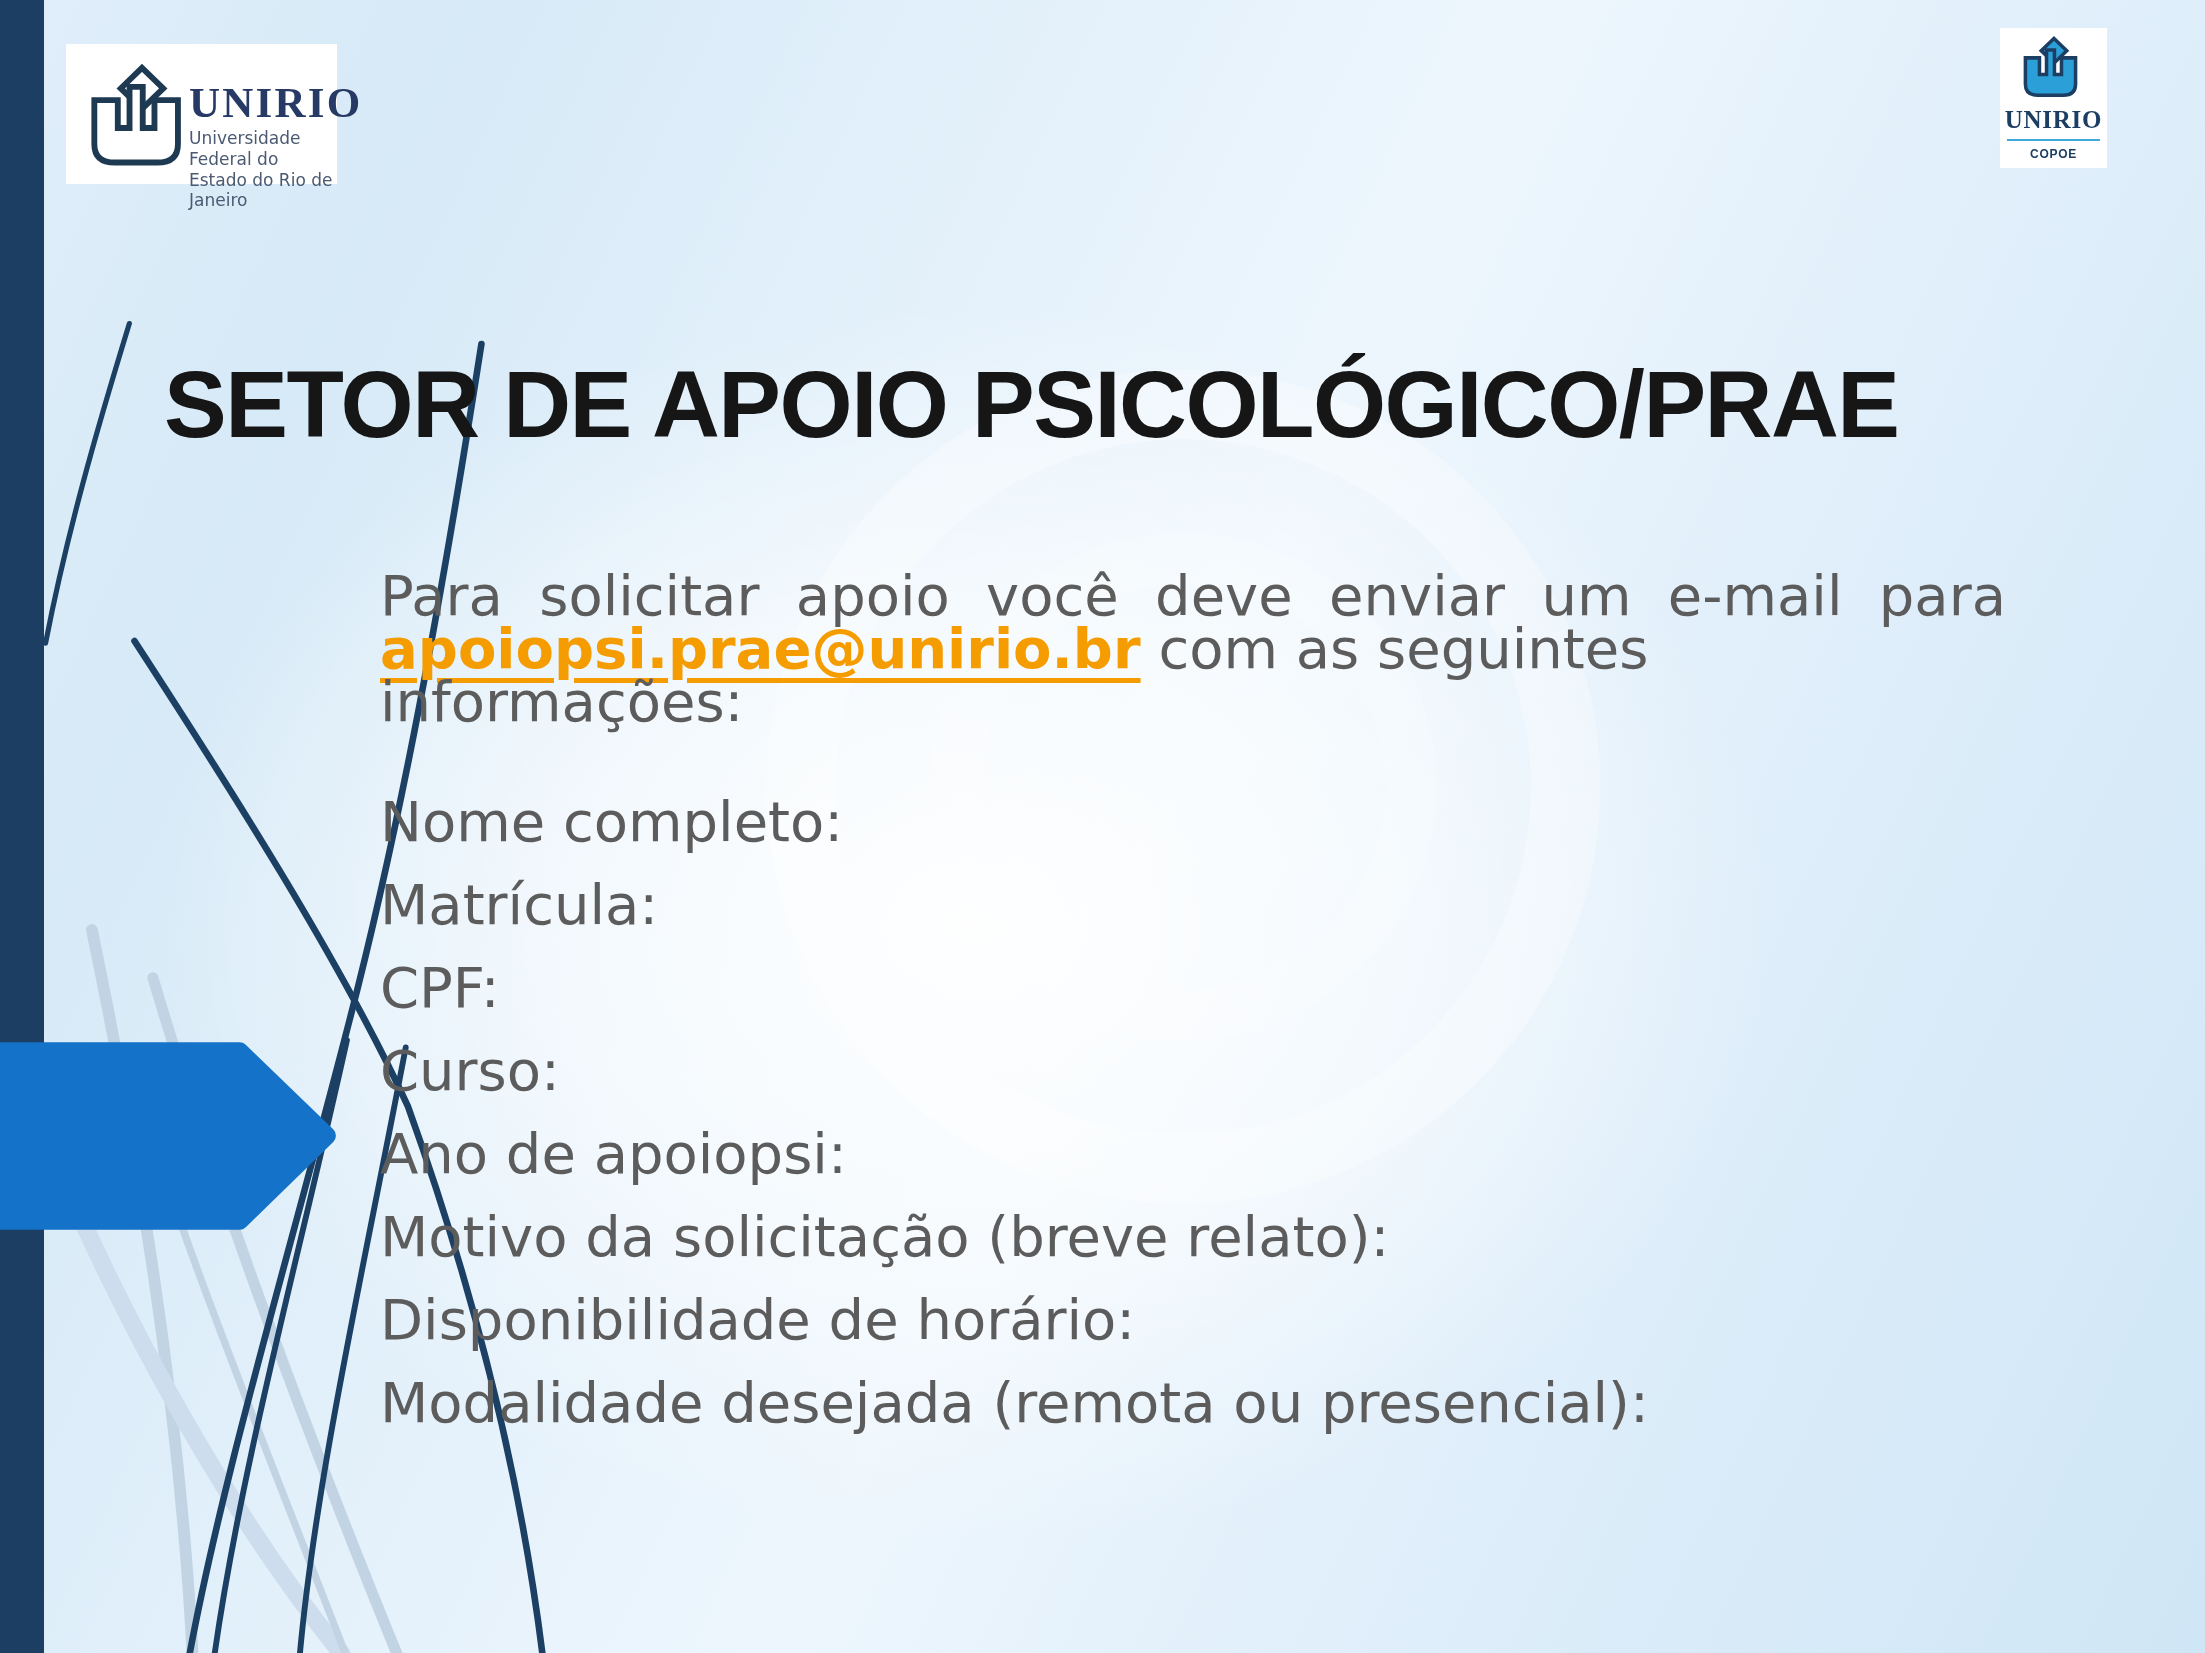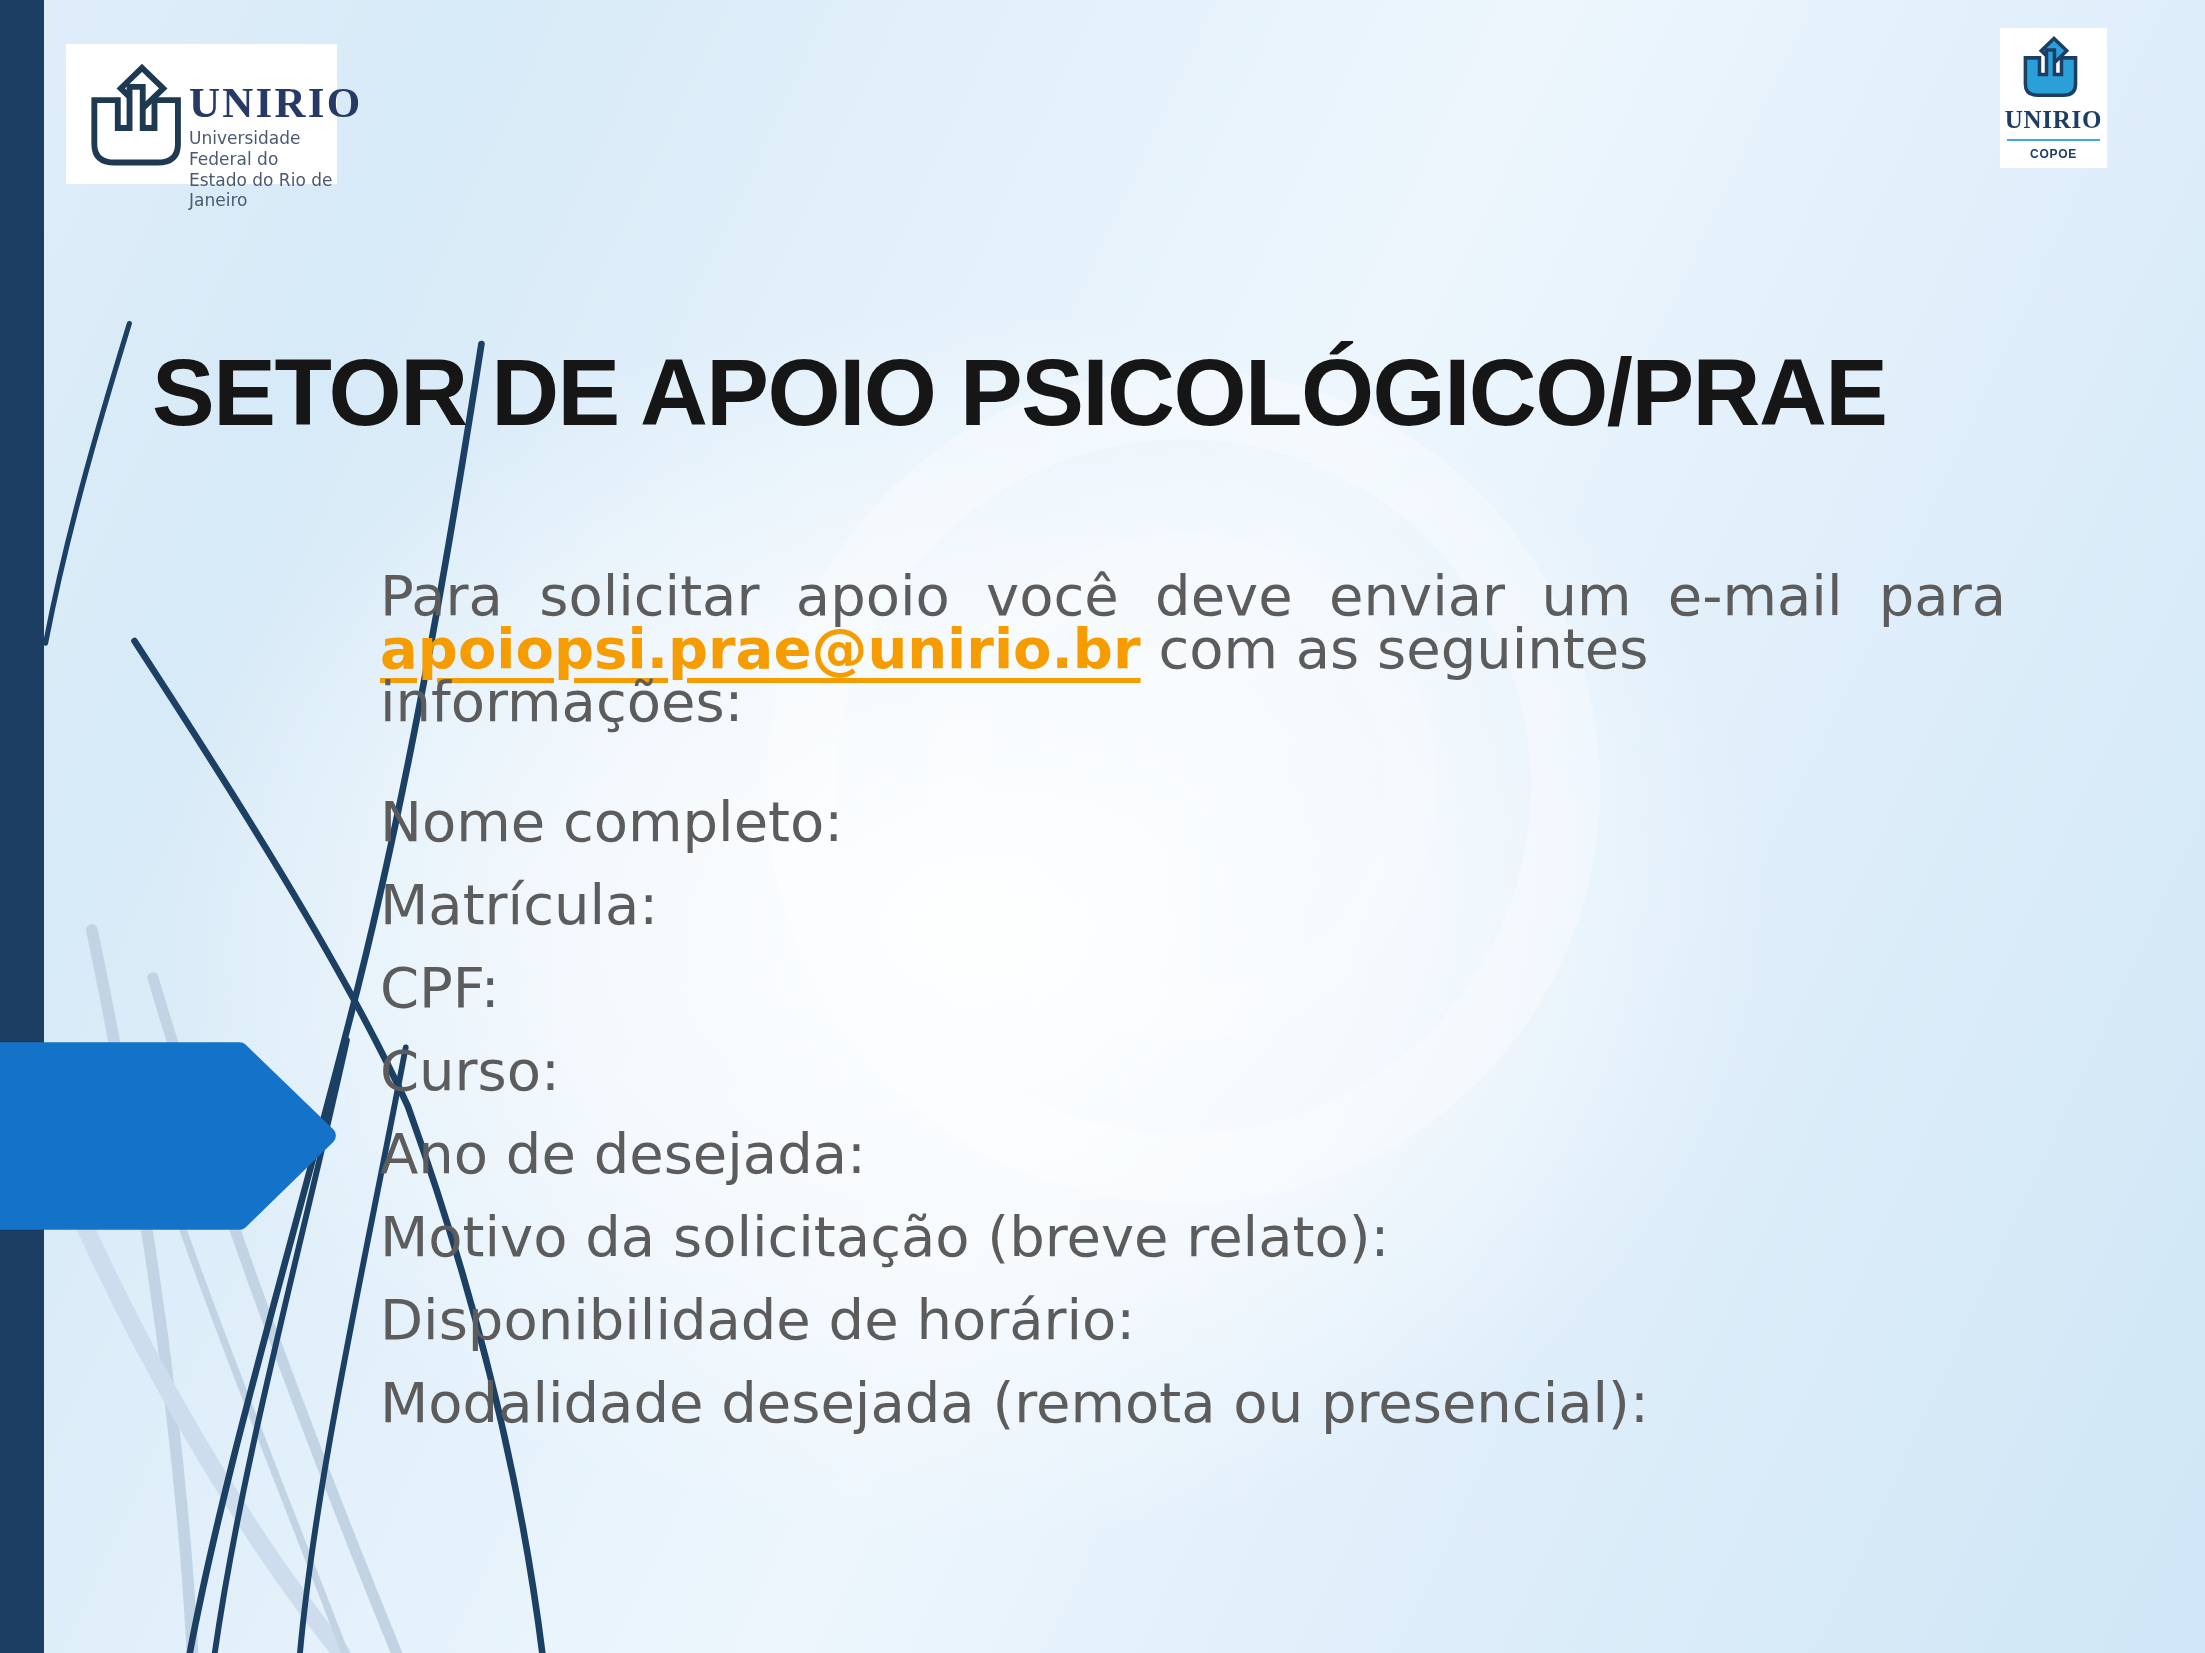--- a/index.html
+++ b/index.html
@@ -37,21 +37,21 @@
   .logo-right-name{
     font-family:"Liberation Serif","DejaVu Serif",serif;font-weight:700;
     font-size:25px;color:#1d3e63;letter-spacing:0.7px;margin-top:1.5px;
   }
   .logo-right-rule{width:93px;height:2.2px;background:#3fa9dc;margin:4.4px auto 5.9px auto;}
   .logo-right-unit{
     font-family:"Liberation Sans","DejaVu Sans",sans-serif;font-weight:700;
     font-size:12px;color:#1d3e63;letter-spacing:0.7px;
   }
   .slide-title{
-    position:absolute;left:148px;top:342px;margin:4px;
+    position:absolute;left:148px;top:342px;margin:16px;
     font-family:"Liberation Sans","DejaVu Sans",sans-serif;
     font-weight:800;font-size:94px;line-height:1;letter-spacing:-1.5px;
     color:#161616;white-space:nowrap;
   }
   .intro{
     position:absolute;left:380px;top:569px;width:1626px;
     font-size:56px;line-height:53px;color:#5c5c5c;
   }
   .intro-line1{display:block;text-align:justify;text-align-last:justify;}
   .email-link{
@@ -130,20 +130,20 @@
   <div class="intro">
     <span class="intro-line1">Para solicitar apoio você deve enviar um e-mail para</span>
     <span class="intro-line2"><a class="email-link" href="#">apoiopsi.prae@unirio.br</a><span> com as seguintes informações:</span></span>
   </div>
 
   <div class="fields">
     <div class="field-item">Nome completo:</div>
     <div class="field-item">Matrícula:</div>
     <div class="field-item">CPF:</div>
     <div class="field-item">Curso:</div>
-    <div class="field-item">Ano de desejada:</div>
+    <div class="field-item">Ano de apoiopsi:</div>
     <div class="field-item">Motivo da solicitação (breve relato):</div>
     <div class="field-item">Disponibilidade de horário:</div>
     <div class="field-item">Modalidade desejada (remota ou presencial):</div>
   </div>
 
 </div>
 
 
 </body></html>

